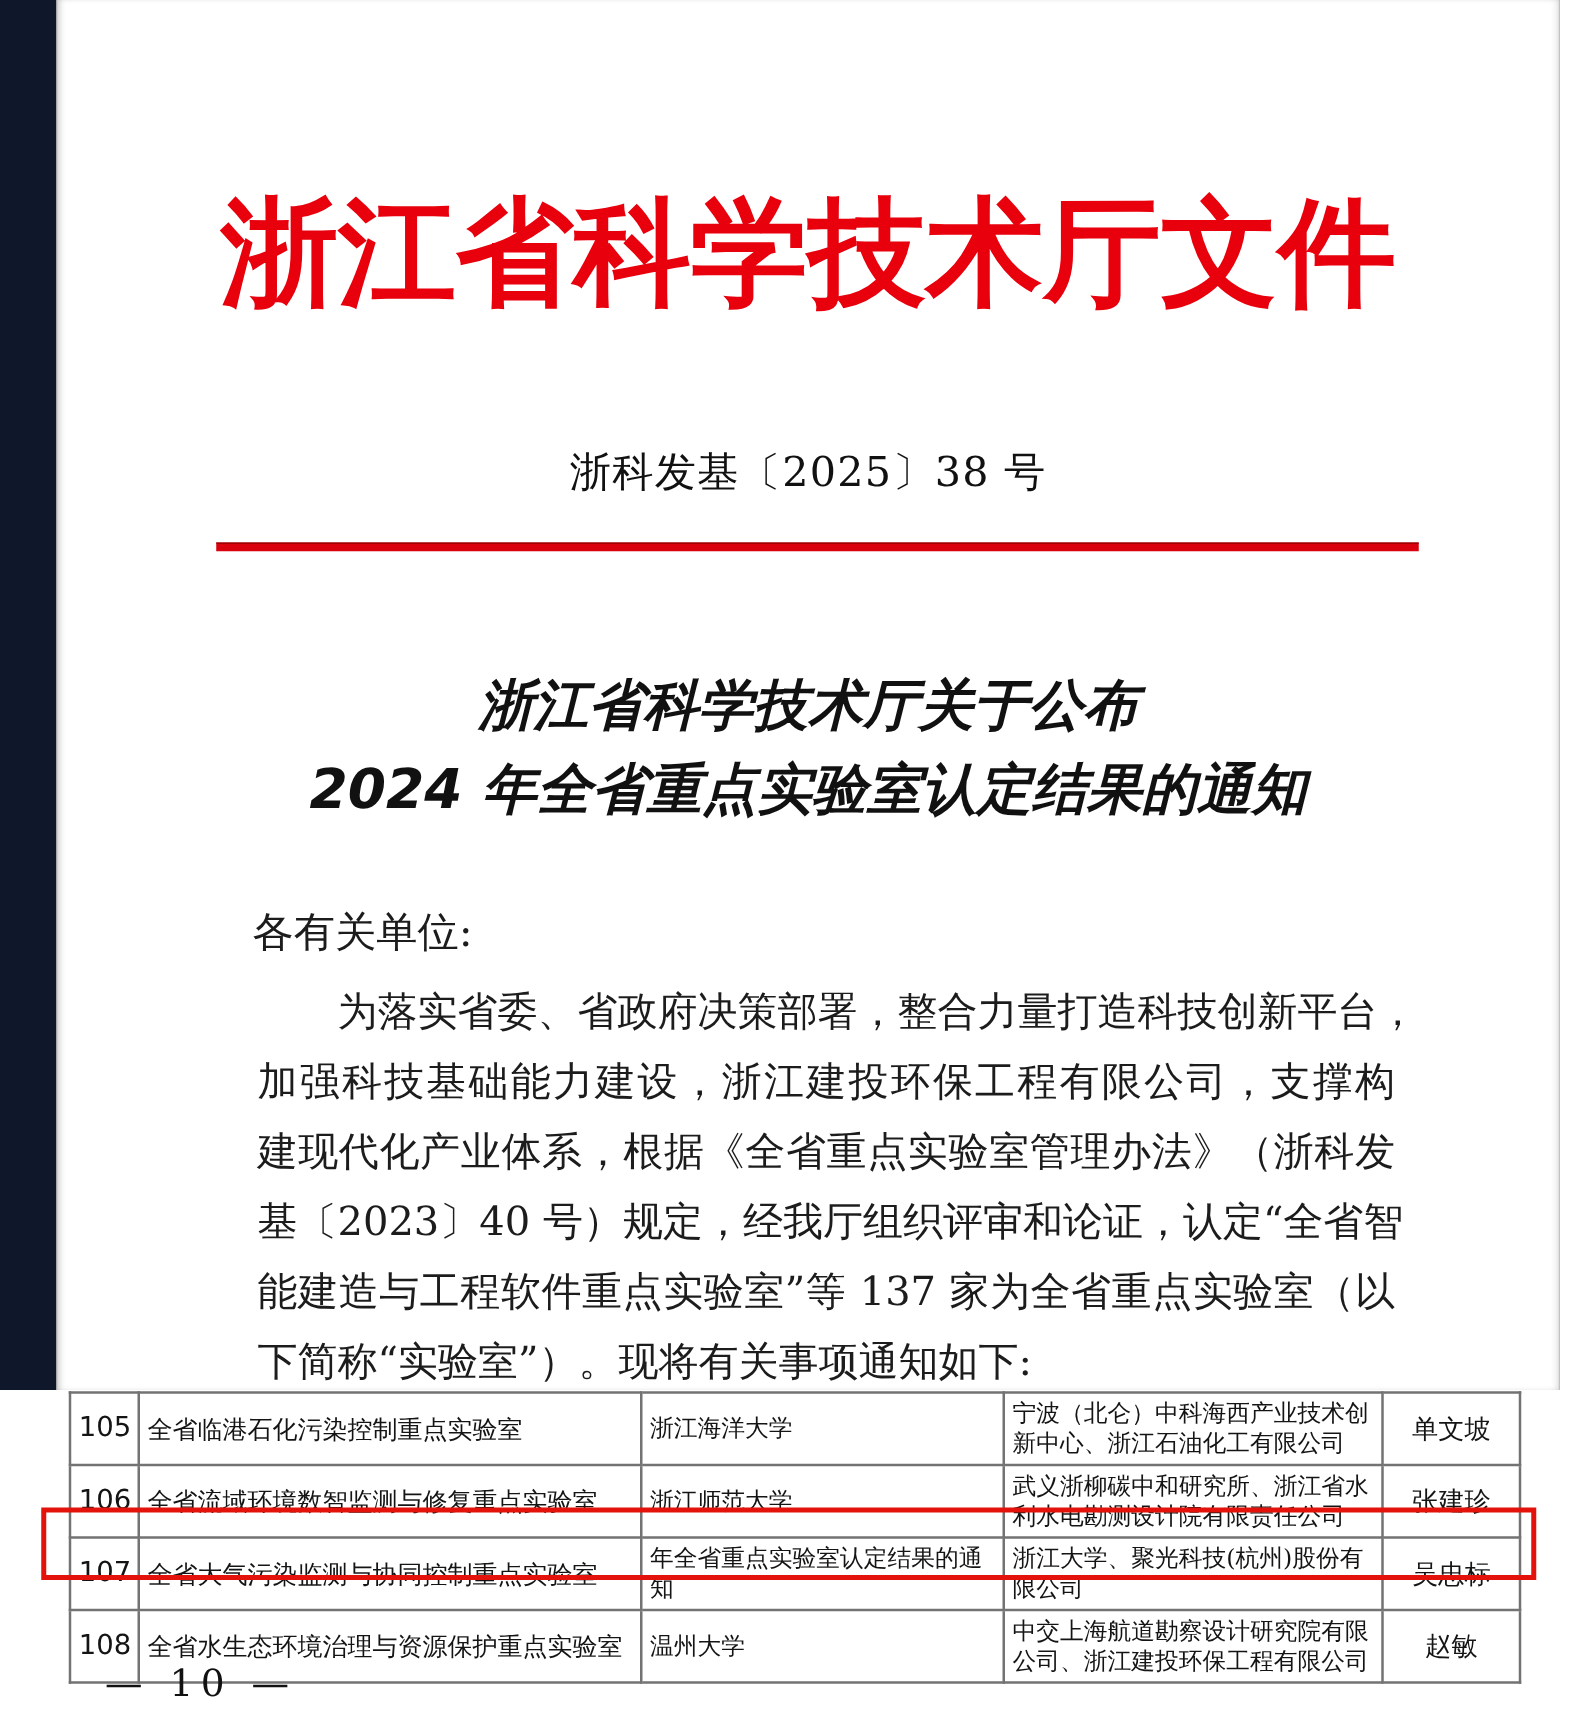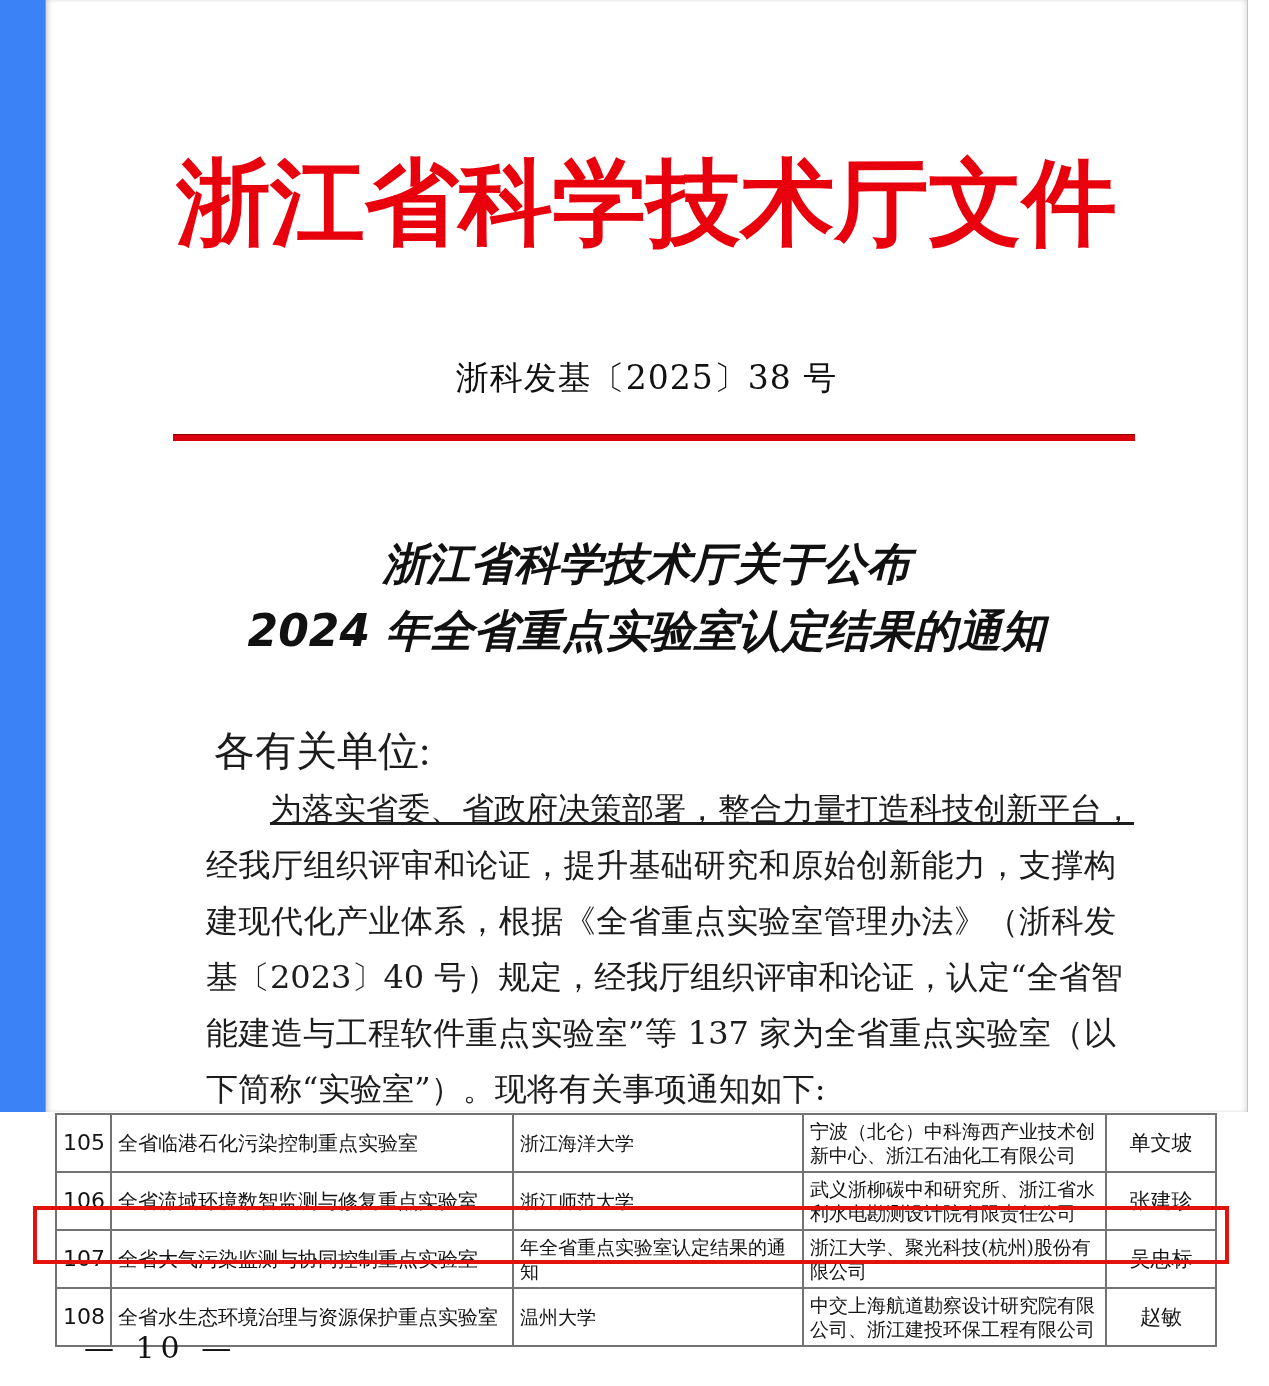--- a/index.html
+++ b/index.html
@@ -12,21 +12,21 @@
     overflow: hidden;
     font-family: "DejaVu Serif", "Liberation Serif", serif;
     color: #1c1c1c;
   }
 
   
   .doc-section {
     position: absolute;
     left: 0; top: 0;
     width: 1057px; height: 1112px;
-    background: #3b82f6;
+    background: #0f172a;
   }
   .doc-page {
     position: absolute;
     left: 45px; top: 0;
     width: 1203px; height: 1112px;
     background: #ffffff;
     border-left: 1px solid #9a9a9a;
     border-right: 1px solid #c2c2c2;
     box-shadow: inset 4px 0 6px -3px rgba(0,0,0,0.25), inset -4px 0 6px -3px rgba(0,0,0,0.15);
   }
@@ -66,35 +66,34 @@
     font-size: 44px;
     color: #111;
     white-space: nowrap;
     font-style: italic;
   }
   .notice-title.line1 { top: 535px; }
   .notice-title.line2 { top: 602px; }
 
   .salutation {
     position: absolute;
-    left: 168px; top: 724px;
-    font-size: 41px;
+    left: 156px; top: 724px;
+    font-size: 33px;
     color: #1c1c1c;
-    font-family: Liberation Serif, serif;
   }
   .body-text {
     position: absolute;
     left: 160px; top: 781px;
     width: 910px;
     font-size: 32px;
     line-height: 56px;
     color: #1c1c1c;
   }
   .body-line { text-align: justify; text-align-last: justify; white-space: nowrap; }
-  .body-line.first { text-indent: 64px; text-decoration: underline; }
+  .body-line.first { text-indent: 64px; }
   .body-line.last { text-align-last: left; }
 
   
   .table-section {
     position: absolute;
     left: 0; top: 1112px;
     width: 1269px; height: 274px;
     background: #ffffff;
   }
   table.labs {
@@ -152,21 +151,21 @@
 
       <div class="red-rule"></div>
 
       <div class="notice-title line1">浙江省科学技术厅关于公布</div>
       <div class="notice-title line2">2024 年全省重点实验室认定结果的通知</div>
 
       <div class="salutation">各有关单位:</div>
 
       <div class="body-text">
         <div class="body-line first">为落实省委、省政府决策部署，整合力量打造科技创新平台，</div>
-        <div class="body-line">经我厅组织评审和论证，提升基础研究和原始创新能力，支撑构</div>
+        <div class="body-line">加强科技基础能力建设，浙江建投环保工程有限公司，支撑构</div>
         <div class="body-line">建现代化产业体系，根据《全省重点实验室管理办法》（浙科发</div>
         <div class="body-line">基〔2023〕40 号）规定，经我厅组织评审和论证，认定“全省智</div>
         <div class="body-line">能建造与工程软件重点实验室”等 137 家为全省重点实验室（以</div>
         <div class="body-line last">下简称“实验室”）。现将有关事项通知如下:</div>
       </div>
 
     </div>
   </div>
 
   <div class="table-section">

